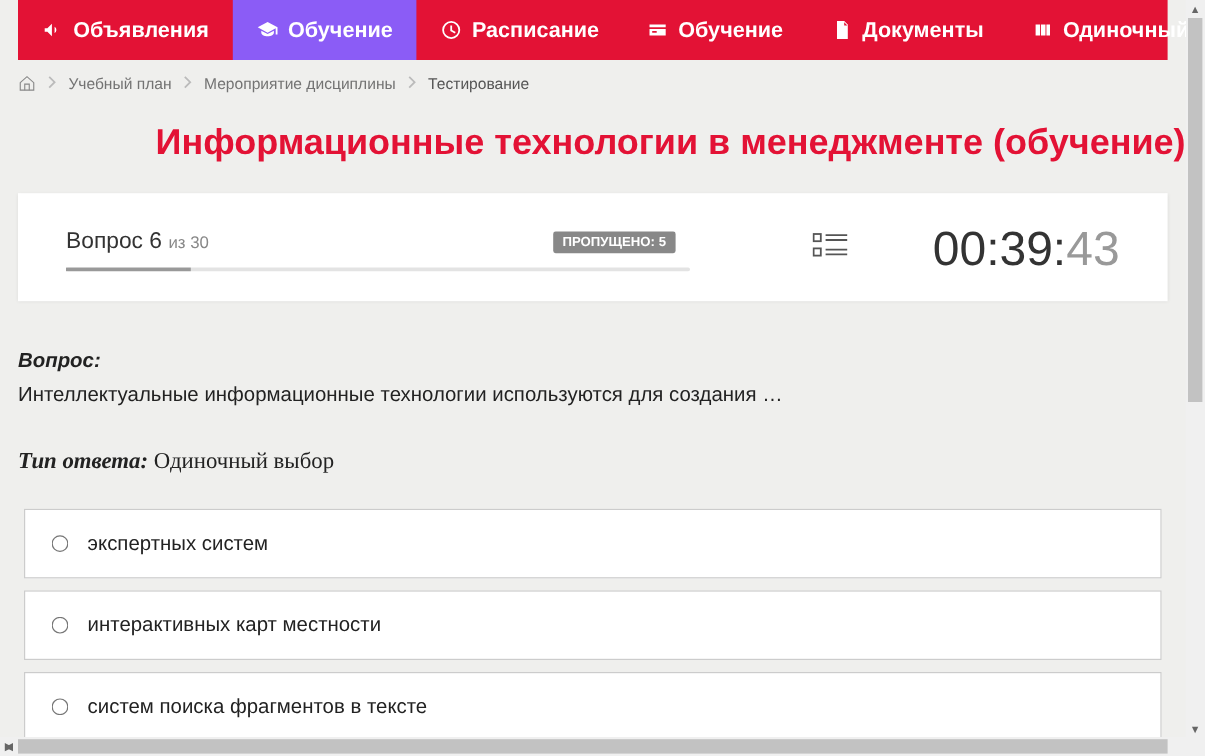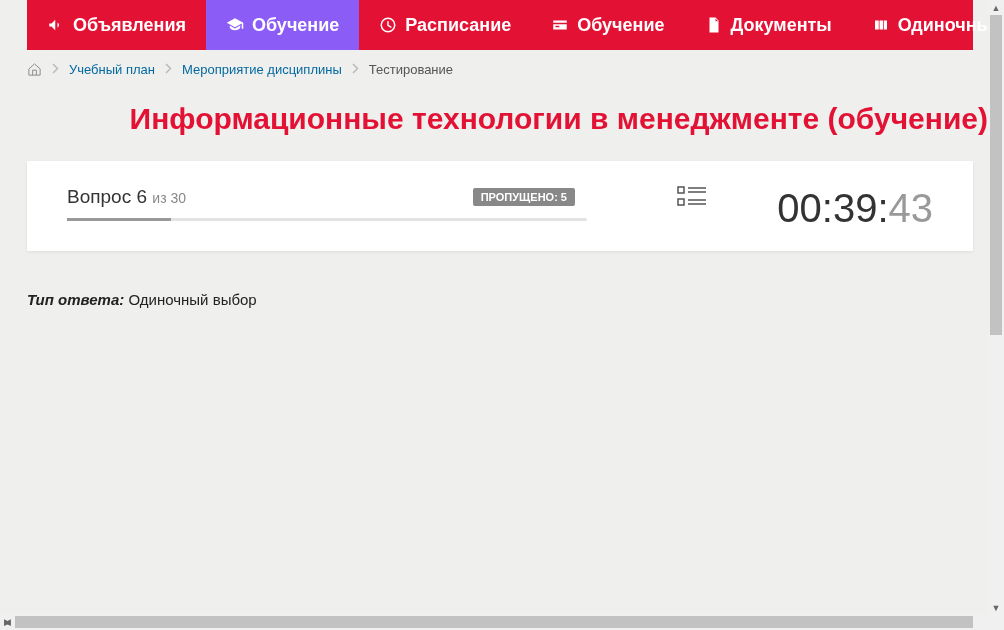--- a/index.html
+++ b/index.html
@@ -9,21 +9,20 @@
       width: 1004px;
       height: 630px;
       overflow: hidden;
       position: relative;
     }
     .page-wrapper {
       width: 988px;
       height: 615px;
       overflow-y: scroll;
       overflow-x: hidden;
-      padding-left: 12px;
     }
     .navbar {
       display: flex;
       background: #e31235;
       margin: 0 15px;
       height: 50px;
     }
     .nav-item {
       display: flex;
       align-items: center;
@@ -47,21 +46,21 @@
     .nav-icon svg { width: 100%; height: 100%; fill: #fff; }
     .breadcrumb {
       display: flex;
       align-items: center;
       margin: 12px 15px 0;
       font-size: 13px;
       color: #888;
       gap: 10px;
     }
     .breadcrumb a {
-      color: #0369a1;
+      color: #737373;
       text-decoration: none;
       cursor: pointer;
     }
     .breadcrumb-sep {
       color: #bbb;
     }
     .breadcrumb-sep svg { width: 7px; height: 11px; }
     .home-icon {
       width: 15px;
       height: 15px;
@@ -72,20 +71,21 @@
       font-size: 30px;
       font-weight: bold;
       text-align: right;
       margin: 25px 0;
     }
     .status-bar {
       background: #fff;
       margin: 0 15px 40px;
       padding: 25px 40px 20px;
       display: flex;
+      align-items: center;
       box-shadow: 0 1px 3px rgba(0,0,0,0.08);
     }
     .question-progress {
       flex: 1;
     }
     .question-label {
       font-size: 19px;
       color: #333;
       font-weight: normal;
       margin-bottom: 10px;
@@ -143,21 +143,22 @@
       font-size: 17px;
     }
     .q-text {
       color: #222;
       font-size: 17px;
       margin-top: 8px;
       margin-bottom: 35px;
     }
     .a-type-row {
       margin-bottom: 28px;
-      font-size: 15px;
+      font-size: 19px;
+      font-family: Liberation Serif, serif;
     }
     .a-type-label {
       font-weight: bold;
       font-style: italic;
       color: #222;
     }
     .a-type-value {
       color: #222;
     }
     .options {
@@ -349,25 +350,41 @@
         <line x1="11" y1="14" x2="29" y2="14"></line>
         <line x1="11" y1="18" x2="29" y2="18"></line>
       </svg>
     </div>
     <div class="timer">
       <span>00:39:</span><span class="timer-sec">43</span>
     </div>
   </div>
 
   <div class="question-body">
+    <div class="q-label">Вопрос:</div>
+    <div class="q-text">Интеллектуальные информационные технологии используются для создания …</div>
 
     <div class="a-type-row">
       <span class="a-type-label">Тип ответа:</span><span class="a-type-value"> Одиночный выбор</span>
     </div>
 
+    <div class="options">
+      <label class="option">
+        <input type="radio" name="q6" style="">
+        <span>экспертных систем</span>
+      </label>
+      <label class="option">
+        <input type="radio" name="q6" style="">
+        <span>интерактивных карт местности</span>
+      </label>
+      <label class="option">
+        <input type="radio" name="q6" style="">
+        <span>систем поиска фрагментов в тексте</span>
+      </label>
+    </div>
   </div>
 
 </div>
 
 <div class="scrollbar-vertical">
   <div class="scroll-arrow up">▲</div>
   <div class="thumb"></div>
   <div class="scroll-arrow down">▼</div>
 </div>
 <div class="scrollbar-horizontal">

